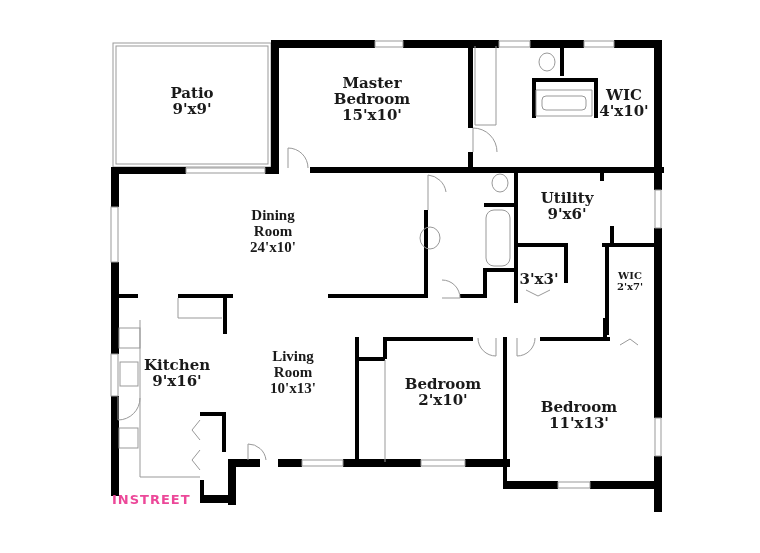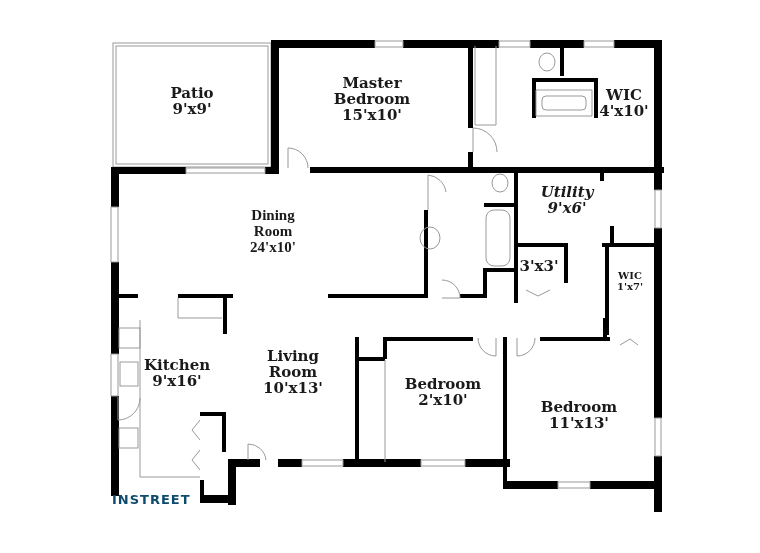--- a/index.html
+++ b/index.html
@@ -1,21 +1,21 @@
 <!DOCTYPE html>
 <html><head>
 <meta charset="utf-8">
 <style>
   html,body{margin:0;padding:0;background:#fff;}
   .canvas{position:relative;width:760px;height:553px;background:#fff;overflow:hidden;}
   svg{position:absolute;left:0;top:0;}
   .label{position:absolute;font-family:"DejaVu Serif","Liberation Serif",serif;font-weight:bold;color:#1a1a1a;text-align:center;line-height:1.05;white-space:nowrap;transform:translateX(-50%);}
   .lg{font-size:15px;}
   .sm{font-size:10px;}
-  .wm{position:absolute;left:112px;top:492px;font-family:"DejaVu Sans","Liberation Sans",sans-serif;font-weight:bold;font-size:13px;letter-spacing:1px;color:#0c4a6e;}
+  .wm{position:absolute;left:112px;top:492px;font-family:"DejaVu Sans","Liberation Sans",sans-serif;font-weight:bold;font-size:13px;letter-spacing:1px;color:#ec4899;}
 </style>
 </head>
 <body>
 
 <div class="canvas">
   <svg width="760" height="553" viewBox="0 0 760 553">
     <g fill="none" stroke="#999" stroke-width="1">
       <rect x="113" y="43" width="158" height="124"></rect>
       <rect x="116" y="46" width="152" height="118"></rect>
     </g>
@@ -139,36 +139,36 @@
   </div>
   <div class="label lg" style="left:624px;top:88px;">
     <div>WIC</div>
     <div>4'x10'</div>
   </div>
   <div class="label lg" style="left:273px;top:208px;font-family:Liberation Serif, serif;">
     <div>Dining</div>
     <div>Room</div>
     <div>24'x10'</div>
   </div>
-  <div class="label lg" style="left:567px;top:185px;font-style:italic;">
+  <div class="label lg" style="left:567px;top:191px;">
     <div>Utility</div>
     <div>9'x6'</div>
   </div>
-  <div class="label lg" style="left:539px;top:259px;">
+  <div class="label lg" style="left:539px;top:272px;">
     <div>3'x3'</div>
   </div>
   <div class="label sm" style="left:630px;top:271px;">
     <div>WIC</div>
-    <div>1'x7'</div>
+    <div>2'x7'</div>
   </div>
   <div class="label lg" style="left:177px;top:358px;">
     <div>Kitchen</div>
     <div>9'x16'</div>
   </div>
-  <div class="label lg" style="left:293px;top:349px;">
+  <div class="label lg" style="left:293px;top:349px;font-family:Liberation Serif, serif;">
     <div>Living</div>
     <div>Room</div>
     <div>10'x13'</div>
   </div>
   <div class="label lg" style="left:443px;top:377px;">
     <div>Bedroom</div>
     <div>2'x10'</div>
   </div>
   <div class="label lg" style="left:579px;top:400px;">
     <div>Bedroom</div>

